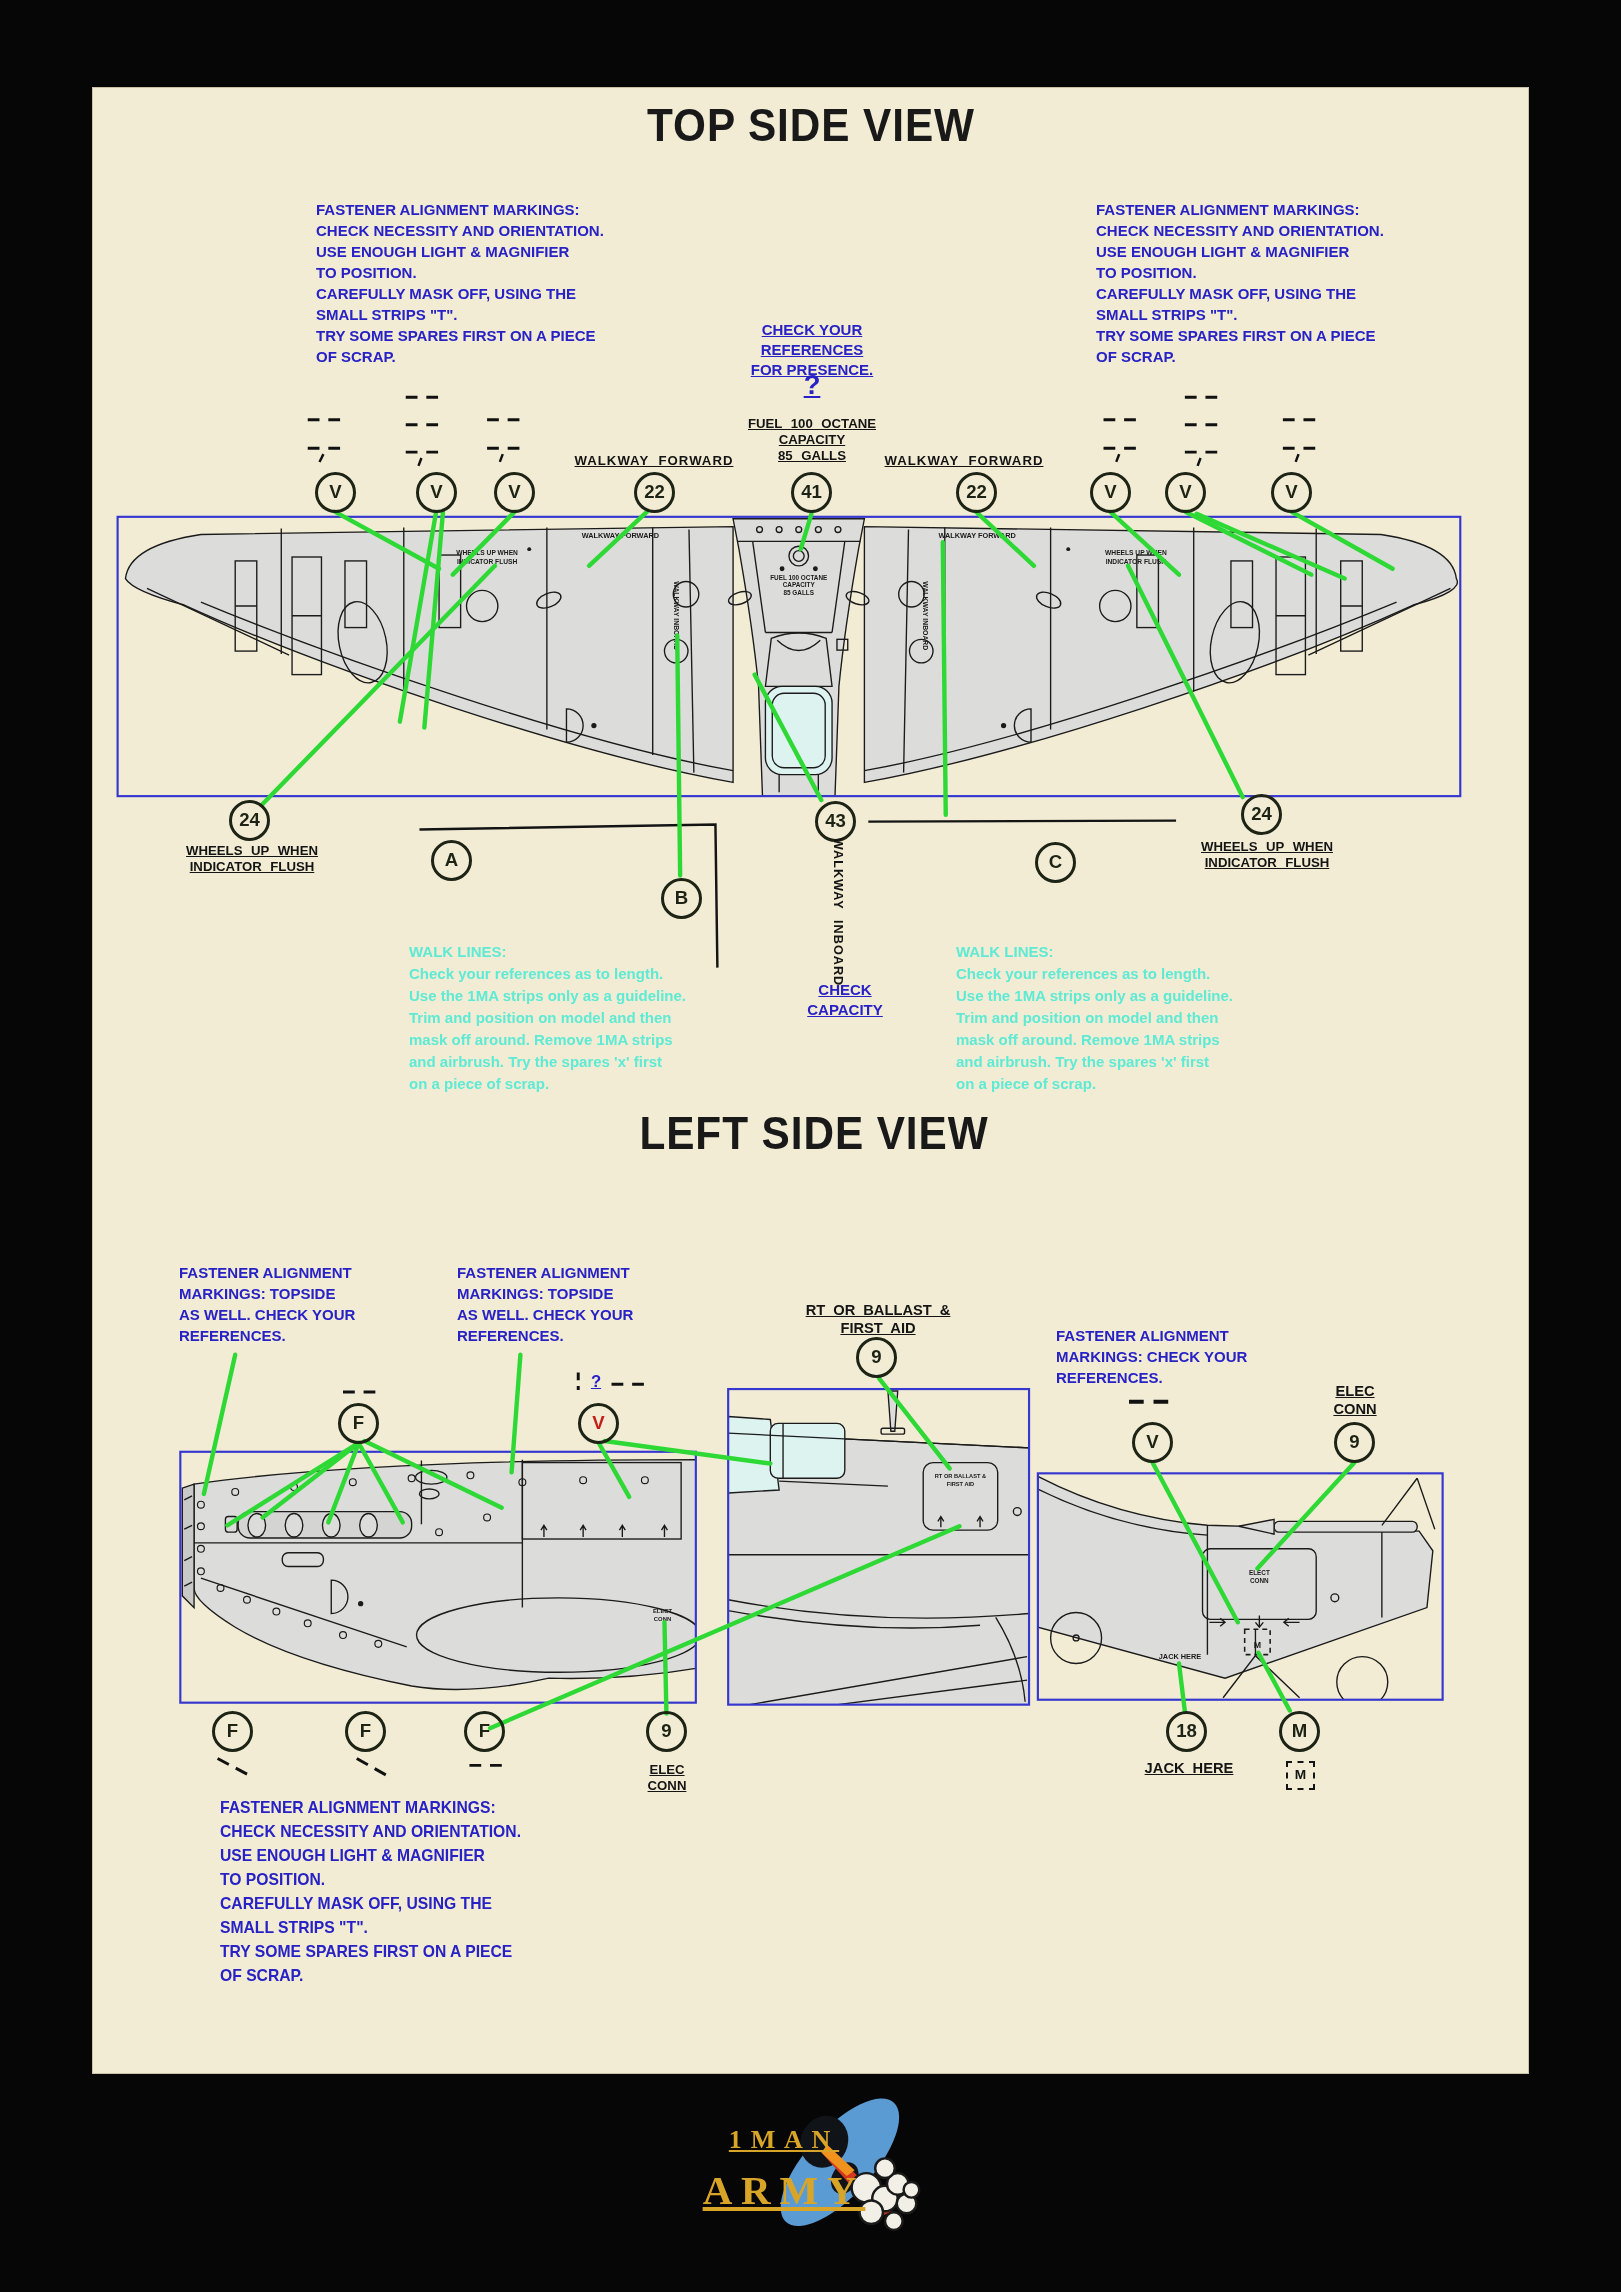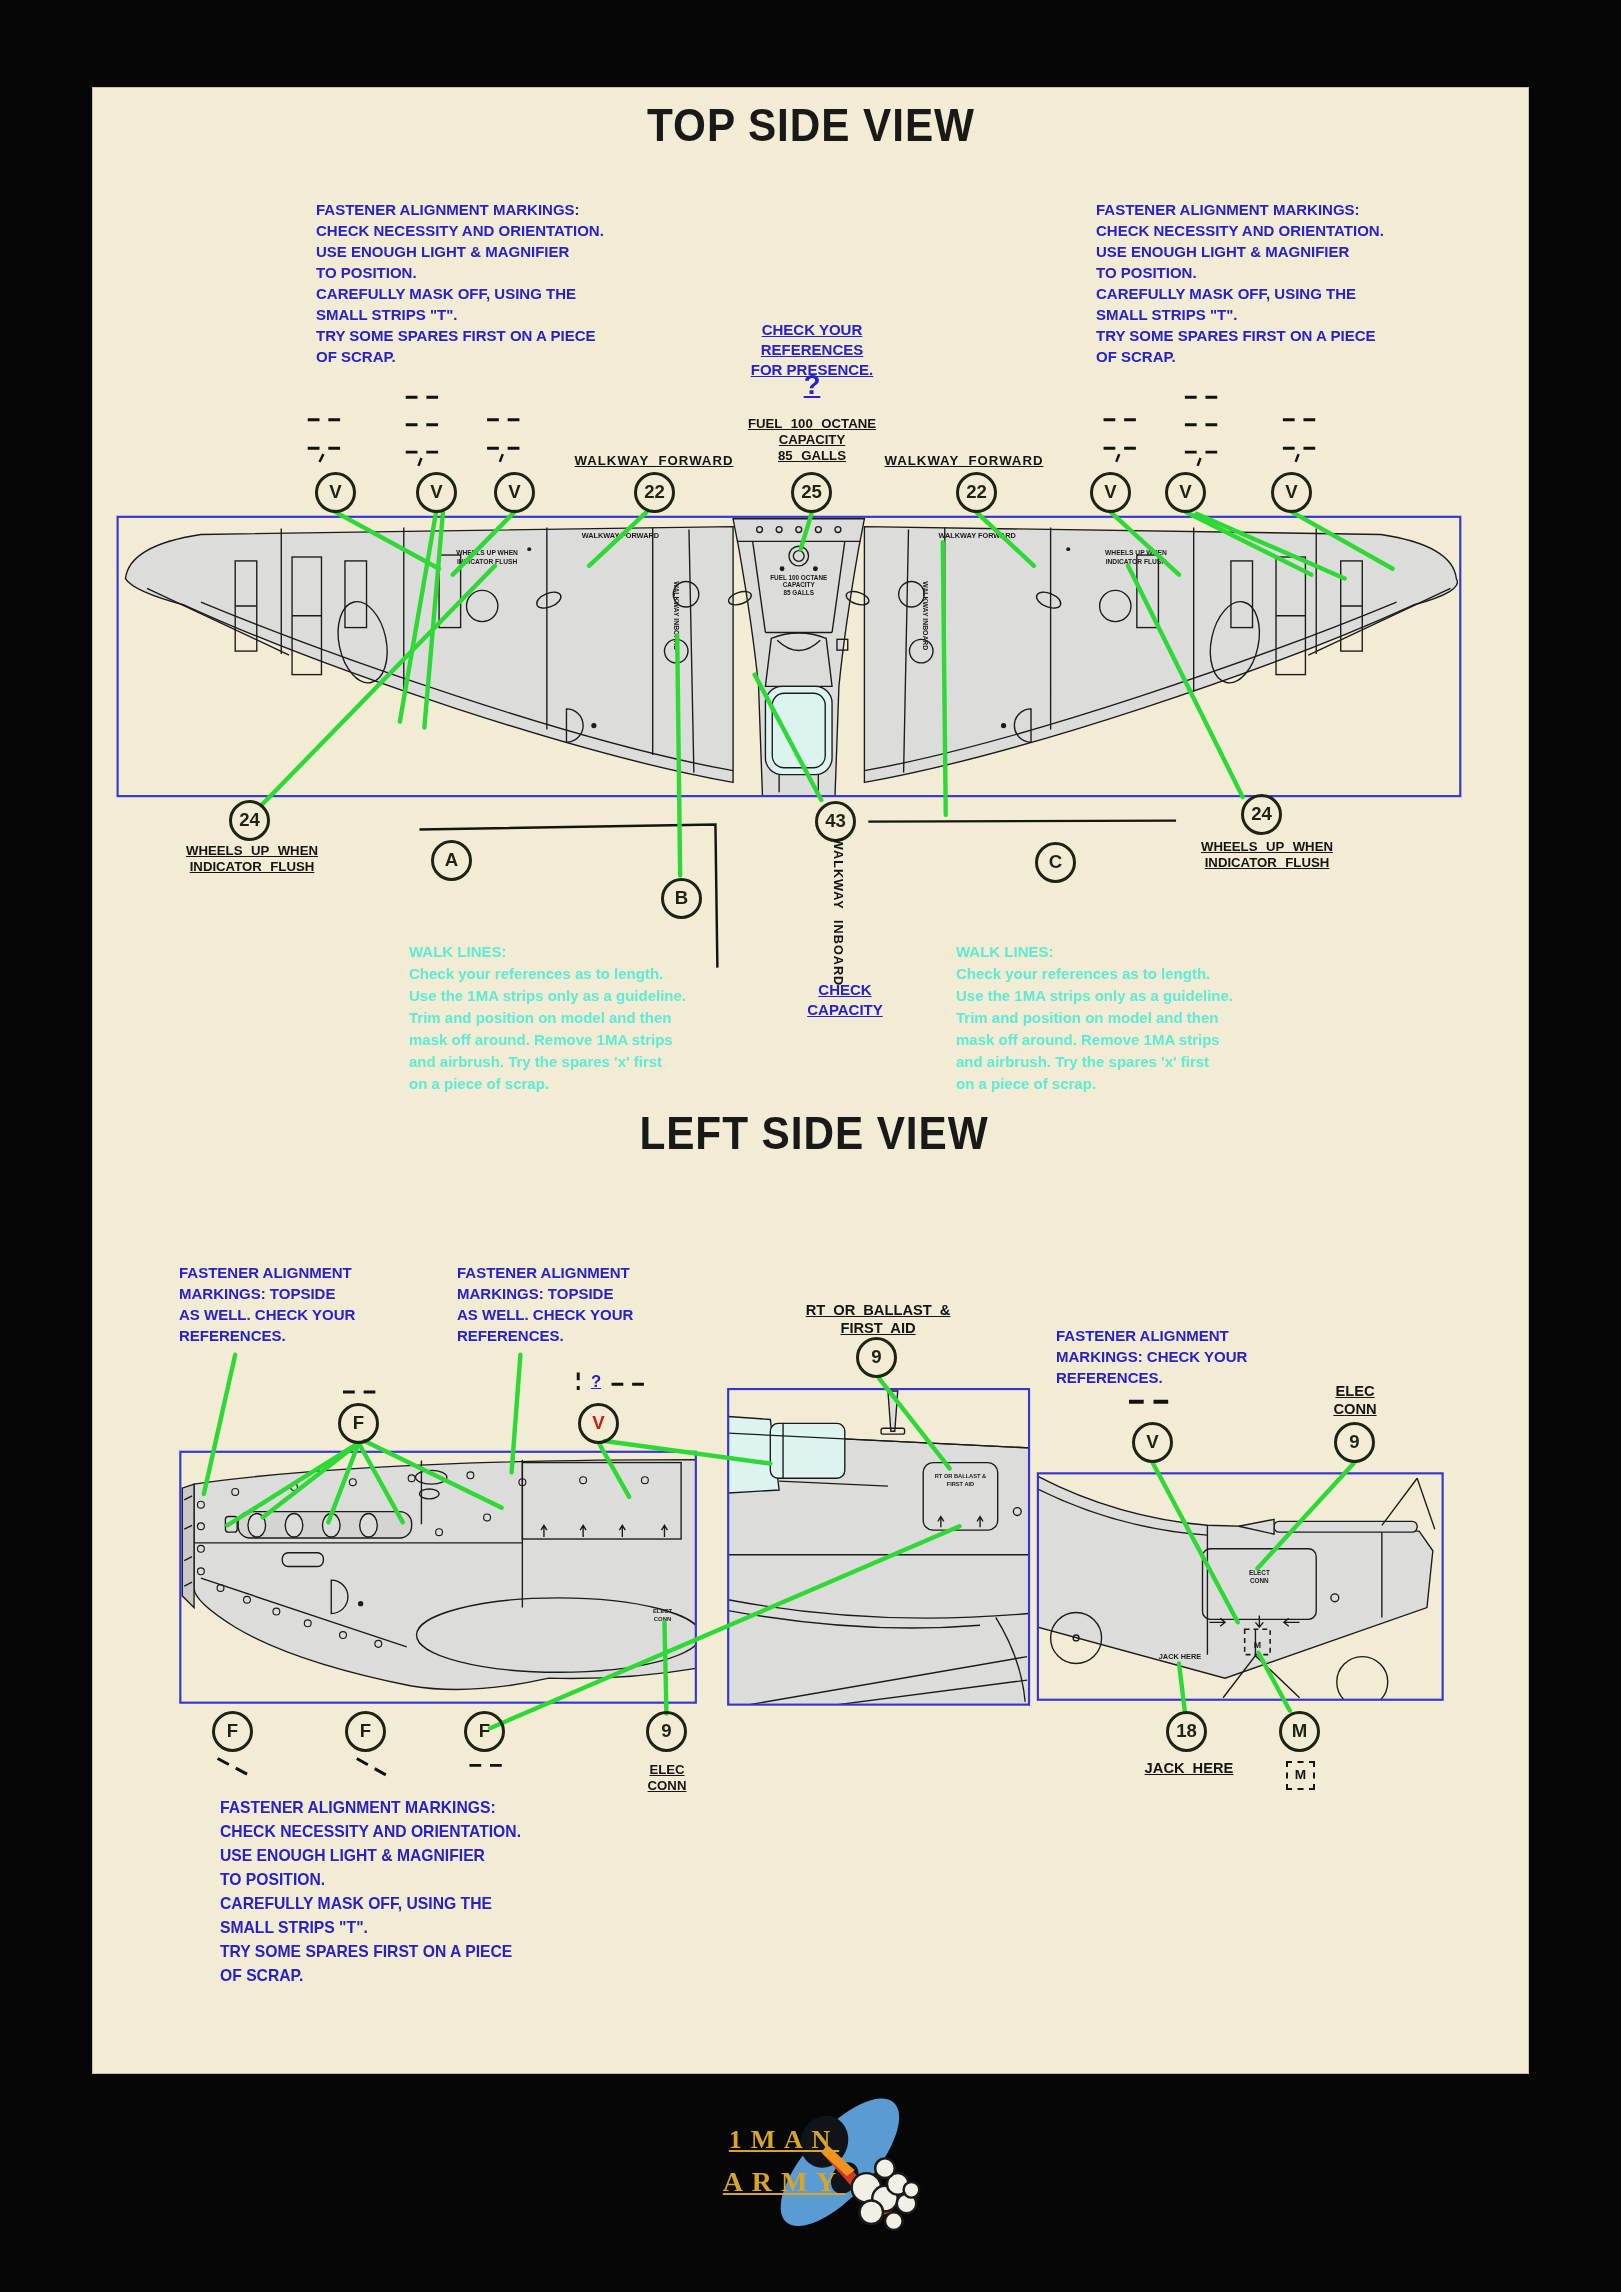--- a/index.html
+++ b/index.html
@@ -352,21 +352,21 @@
 CAPACITY
 85 GALLS</div>
 
   <div class="abs blk lbl13 cx" style="left:654px;top:453px;letter-spacing:1px;">WALKWAY FORWARD</div>
   <div class="abs blk lbl13 cx" style="left:964px;top:453px;letter-spacing:1px;">WALKWAY FORWARD</div>
 
   <div class="callout" style="left:315px;top:472px;">V</div>
   <div class="callout" style="left:416px;top:472px;">V</div>
   <div class="callout" style="left:494px;top:472px;">V</div>
   <div class="callout" style="left:634px;top:472px;">22</div>
-  <div class="callout" style="left:791px;top:472px;">25</div>
+  <div class="callout" style="left:791px;top:472px;">41</div>
   <div class="callout" style="left:956px;top:472px;">22</div>
   <div class="callout" style="left:1090px;top:472px;">V</div>
   <div class="callout" style="left:1165px;top:472px;">V</div>
   <div class="callout" style="left:1271px;top:472px;">V</div>
 
   <div class="callout" style="left:229px;top:800px;">24</div>
   <div class="abs blk lbl13 cx" style="left:252px;top:843px;">WHEELS UP WHEN
 INDICATOR FLUSH</div>
   <div class="callout" style="left:431px;top:840px;">A</div>
   <div class="callout" style="left:661px;top:878px;">B</div>
@@ -434,15 +434,15 @@
   <div class="abs bottomnote" style="left:220px;top:1796px;">FASTENER ALIGNMENT MARKINGS:
 CHECK NECESSITY AND ORIENTATION.
 USE ENOUGH LIGHT &amp; MAGNIFIER
 TO POSITION.
 CAREFULLY MASK OFF, USING THE
 SMALL STRIPS "T".
 TRY SOME SPARES FIRST ON A PIECE
 OF SCRAP.</div>
 
   <div class="abs logoline cx" style="left:784px;top:2125px;font-size:26px;">1MAN</div>
-  <div class="abs logoline cx" style="left:784px;top:2166px;font-size:28px;">ARMY</div>
+  <div class="abs logoline cx" style="left:784px;top:2166px;font-size:41px;">ARMY</div>
 </div>
 
 
 </body></html>

